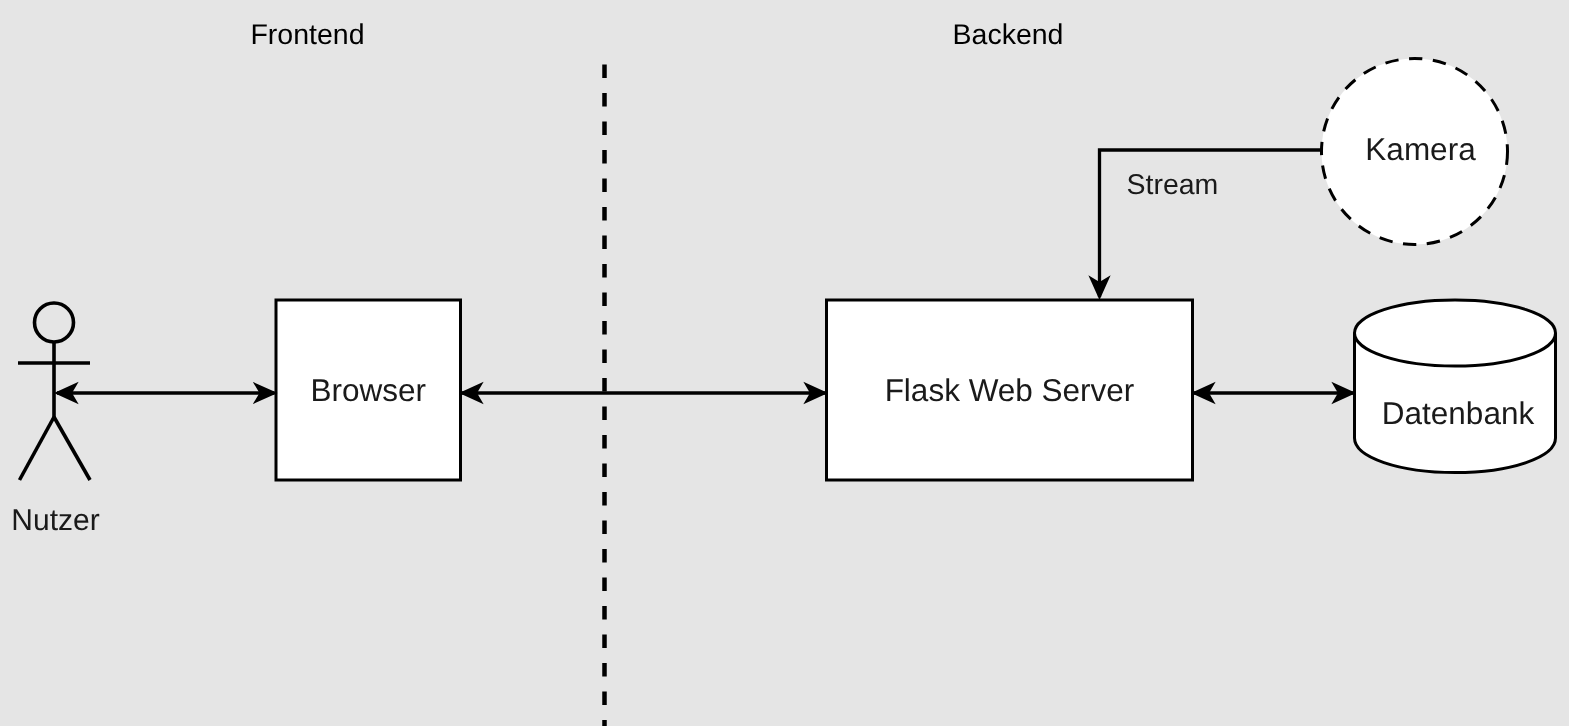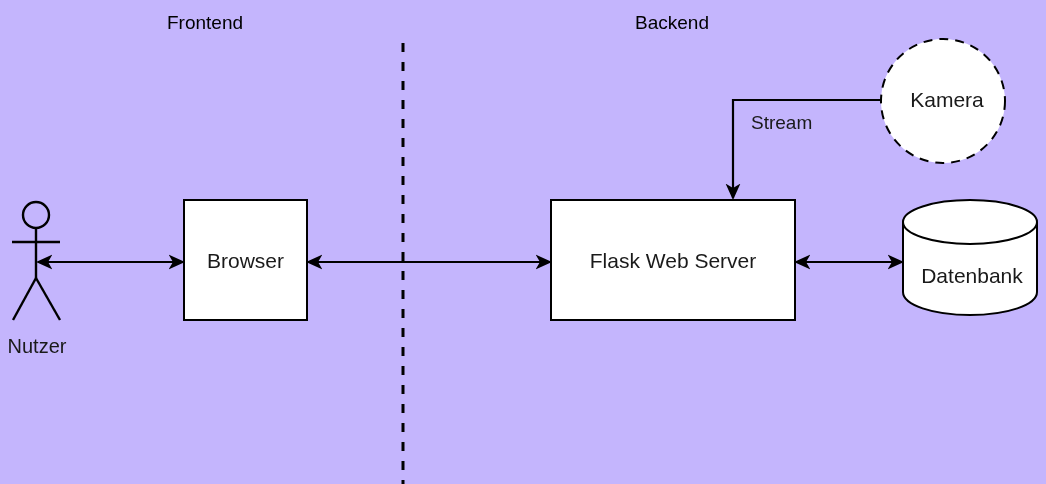--- a/index.html
+++ b/index.html
@@ -7,21 +7,21 @@
     padding: 0;
     background: #ffffff;
   }
   body {
     font-family: "Liberation Sans", sans-serif;
   }
   #diagram-canvas {
     position: relative;
     width: 1046px;
     height: 484px;
-    background: #c4b5fd;
+    background: #e5e5e5;
     overflow: hidden;
   }
   svg.diagram-svg {
     display: block;
     width: 1046px;
     height: 484px;
   }
   .node-shape {
     fill: #ffffff;
     stroke: #000000;

